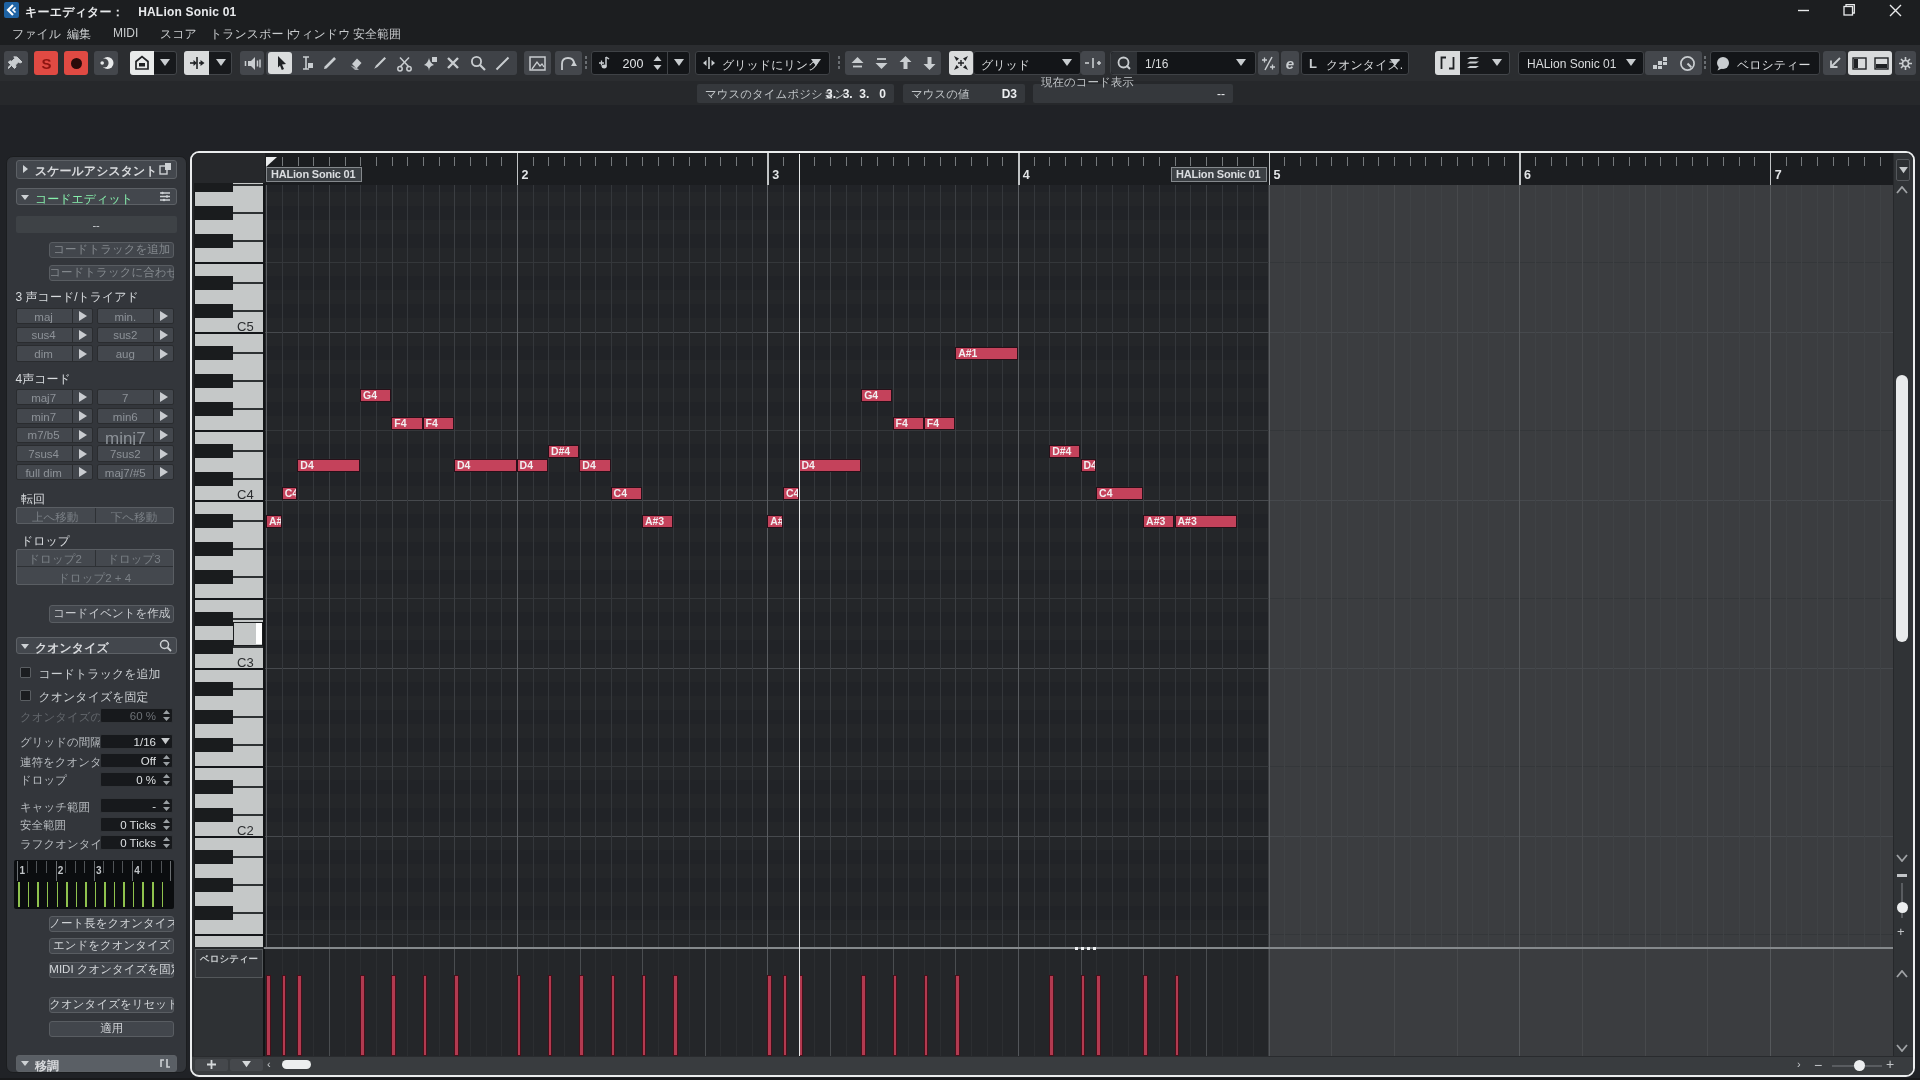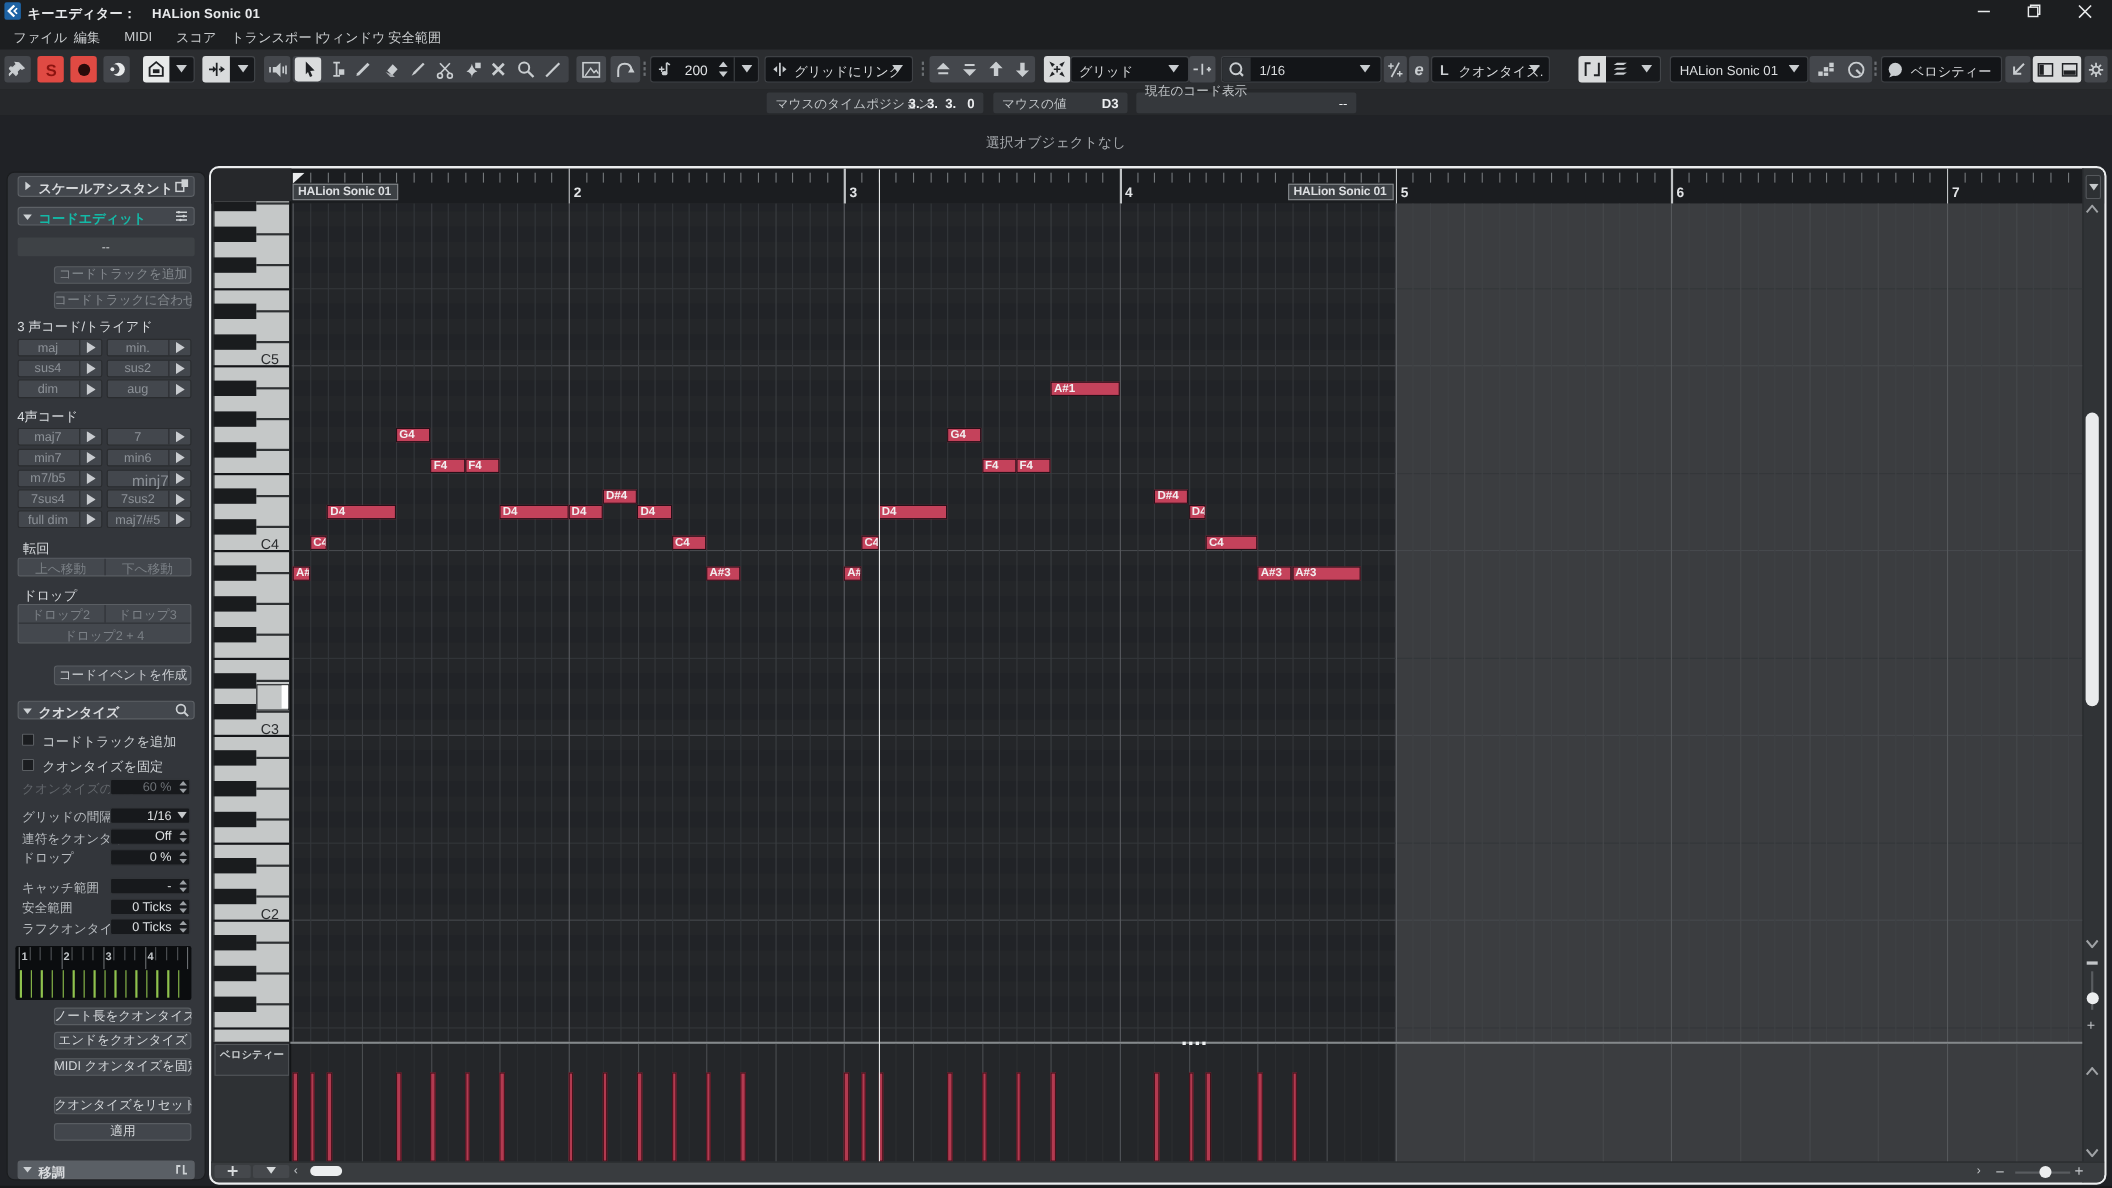--- a/index.html
+++ b/index.html
@@ -377,21 +377,20 @@
     </div>
 <div class="abs" style="left:697px;top:84px;width:197px;height:19px;background:#35383c;border-radius:2px"></div>
 <div class="abs" style="left:705px;top:87px;font-size:11.5px;color:#c2c6c9">マウスのタイムポジション</div>
 <div class="abs" style="left:697px;top:87px;width:189px;font-size:12px;font-weight:700;color:#eceef0;text-align:right">3.&nbsp; 3.&nbsp; 3.&nbsp;&nbsp;&nbsp;0</div>
 <div class="abs" style="left:903px;top:84px;width:122px;height:19px;background:#35383c;border-radius:2px"></div>
 <div class="abs" style="left:911px;top:87px;font-size:11.5px;color:#c2c6c9">マウスの値</div>
 <div class="abs" style="left:903px;top:87px;width:114px;font-size:12px;font-weight:700;color:#eceef0;text-align:right">D3</div>
 <div class="abs" style="left:1033px;top:84px;width:200px;height:19px;background:#35383c;border-radius:2px"></div>
 <div class="abs" style="left:1041px;top:75px;font-size:11.5px;color:#c2c6c9">現在のコード表示</div>
 <div class="abs" style="left:1033px;top:87px;width:192px;font-size:12px;font-weight:400;color:#eceef0;text-align:right">--</div>
-<div class="abs" style="left:0;top:122px;width:1920px;text-align:center;font-size:12.5px;color:#a6aaae">選択オブジェクトなし</div>
 <div class="abs" style="left:190px;top:151px;width:1725px;height:926px;background:#26282b;border-style:solid;border-color:#ebedee;border-width:4px 2.5px 4px 2.5px;border-radius:9px;overflow:hidden"></div>
 <div class="abs" style="left:192px;top:153px;width:1721px;height:922px;border-radius:7px;overflow:hidden">
 <div class="abs" style="left:0px;top:0px;width:1721px;height:32px;background:#1b1d20"></div>
 <div class="abs" style="left:0px;top:0px;width:73px;height:32px;background:#26282b"></div>
 <div class="abs" style="left:1701px;top:0px;width:20px;height:922px;background:#303336;border-left:1px solid #26282b"></div>
 <div class="abs" style="left:73px;top:32px;width:1003.432px;height:762px;background:#242629"></div>
 <div class="abs" style="left:1076.432px;top:32px;width:624.568px;height:762px;background:#3b3d40"></div>
 <div class="abs" style="left:73px;top:32px;width:1003.432px;height:7px;background:#212327"></div>
 <div class="abs" style="left:73px;top:53px;width:1003.432px;height:14px;background:#212327"></div>
 <div class="abs" style="left:73px;top:81px;width:1003.432px;height:14px;background:#212327"></div>
@@ -896,21 +895,21 @@
         <rect x="1" y="4" width="7" height="8" fill="none" stroke="#cdd1d4" stroke-width="1.4"></rect>
         <rect x="6" y="1" width="6" height="7" fill="#cdd1d4"></rect>
       </svg>
     </div>
 <div class="abs" style="left:15.6px;top:188px;width:161px;height:17px;background:#43474d;border:1px solid #5d6166;border-radius:3px"></div>
 <div class="ico" style="left:19px;top:188px;width:12px;height:17px">
       <svg width="8" height="8" viewBox="0 0 8 8">
         <path d="M0 2 h8 l-4 5z" fill="#cdd1d4"></path>
       </svg>
     </div>
-<div class="abs" style="left:35px;top:191px;font-size:12px;font-weight:700;color:#14b8a6">コードエディット</div>
+<div class="abs" style="left:35px;top:191px;font-size:12px;font-weight:400;color:#86efac">コードエディット</div>
 <div class="ico" style="left:156px;top:188px;width:18px;height:17px">
       <svg width="12" height="11" viewBox="0 0 12 11">
         <g stroke="#cdd1d4" stroke-width="1.4">
           <path d="M1 2 h10 M1 5.5 h10 M1 9 h10"></path>
         </g>
         <circle cx="3.5" cy="2" r="1.2" fill="#cdd1d4"></circle>
         <circle cx="8" cy="5.5" r="1.2" fill="#cdd1d4"></circle>
         <circle cx="5" cy="9" r="1.2" fill="#cdd1d4"></circle>
       </svg>
     </div>
@@ -1004,21 +1003,21 @@
     </div>
 <div class="abs" style="left:15.6px;top:426.6px;width:77px;height:16.3px;background:#43474d;border:1px solid #2a2c2f;border-radius:2px"></div>
 <div class="abs" style="left:15.6px;top:429.3px;width:56px;text-align:center;font-size:11.5px;color:#8d9298">m7/b5</div>
 <div class="abs" style="left:71.6px;top:427.6px;width:1px;height:14.3px;background:#2a2c2f"></div>
 <div class="ico" style="left:71.6px;top:426.6px;width:21px;height:16.3px">
       <svg width="9" height="10" viewBox="0 0 9 10">
         <path d="M1 0 v10 l8-5z" fill="#c9ccd0"></path>
       </svg>
     </div>
 <div class="abs" style="left:97.2px;top:426.6px;width:77.2px;height:16.3px;background:#43474d;border:1px solid #2a2c2f;border-radius:2px"></div>
-<div class="abs" style="left:97.2px;top:429.3px;width:56.2px;text-align:right;font-size:14px;color:#8d9298">minj7</div>
+<div class="abs" style="left:97.2px;top:429.3px;width:56.2px;text-align:center;font-size:17px;color:#8d9298">minj7</div>
 <div class="abs" style="left:153.4px;top:427.6px;width:1px;height:14.3px;background:#2a2c2f"></div>
 <div class="ico" style="left:153.4px;top:426.6px;width:21px;height:16.3px">
       <svg width="9" height="10" viewBox="0 0 9 10">
         <path d="M1 0 v10 l8-5z" fill="#c9ccd0"></path>
       </svg>
     </div>
 <div class="abs" style="left:15.6px;top:445.4px;width:77px;height:16.3px;background:#43474d;border:1px solid #2a2c2f;border-radius:2px"></div>
 <div class="abs" style="left:15.6px;top:448.09999999999997px;width:56px;text-align:center;font-size:11.5px;color:#8d9298">7sus4</div>
 <div class="abs" style="left:71.6px;top:446.4px;width:1px;height:14.3px;background:#2a2c2f"></div>
 <div class="ico" style="left:71.6px;top:445.4px;width:21px;height:16.3px">

